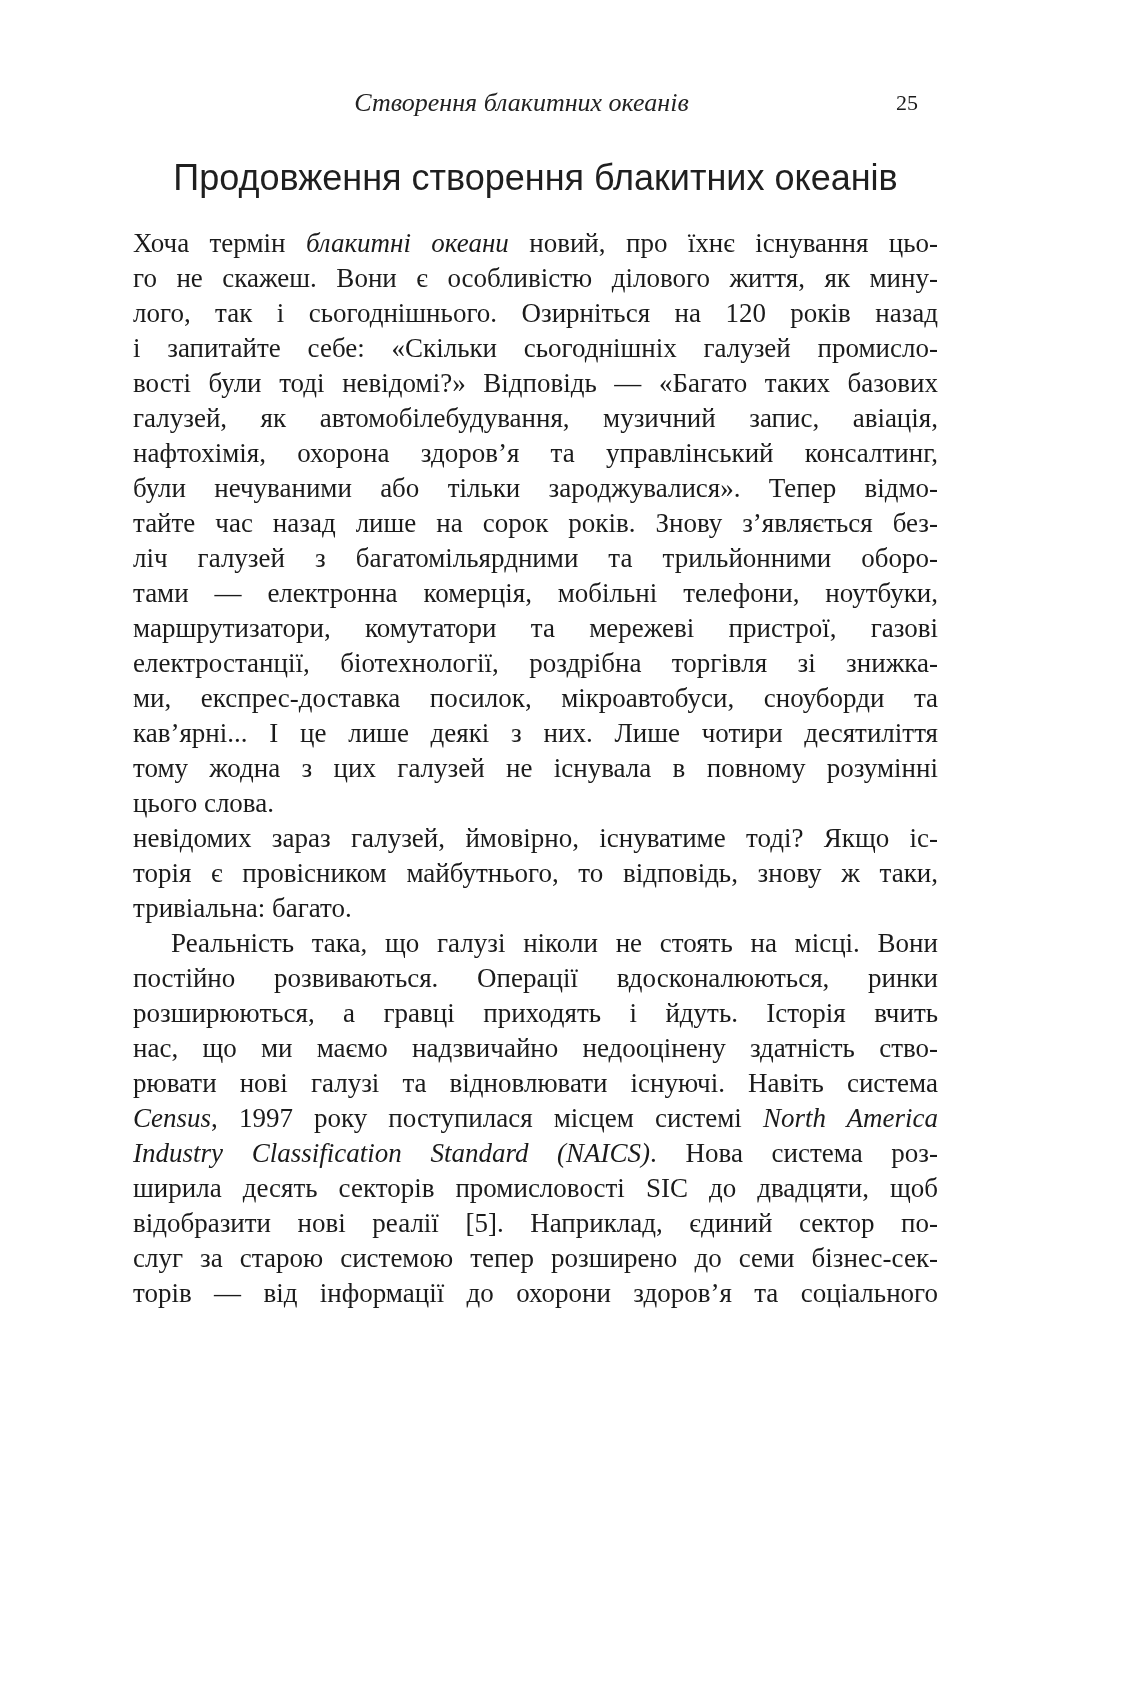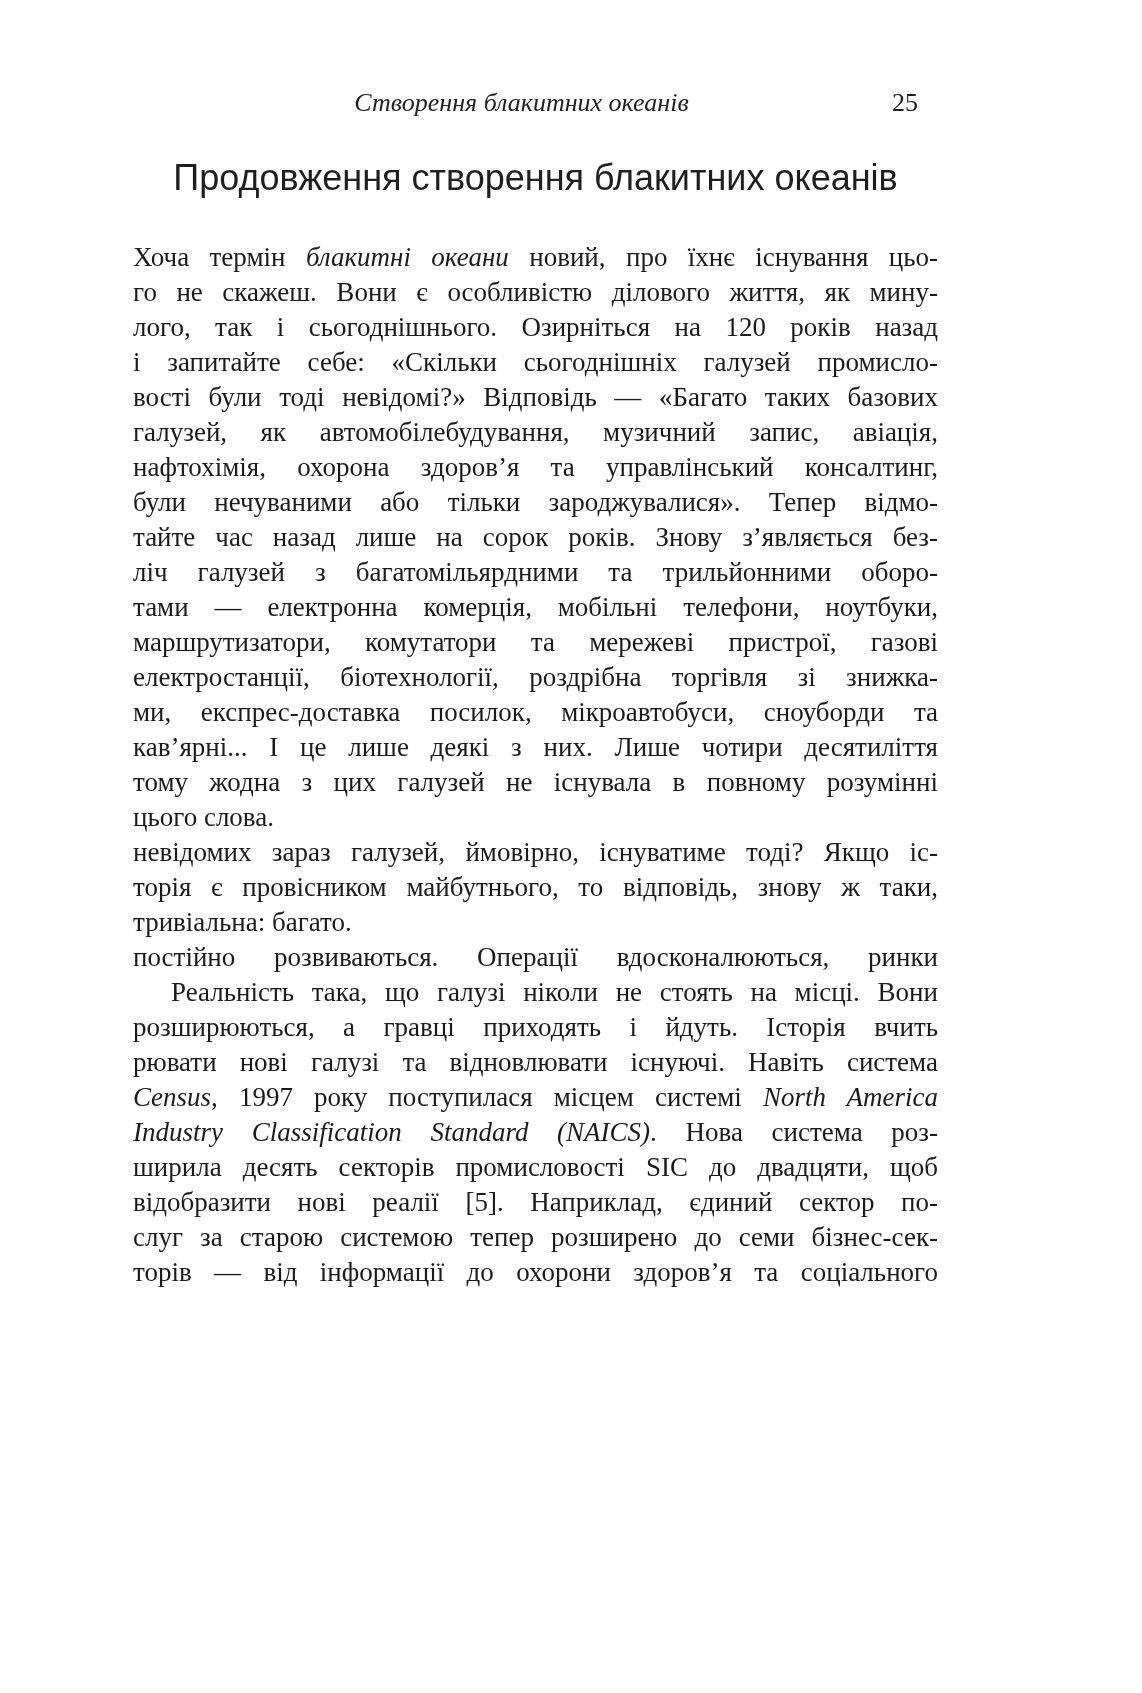--- a/index.html
+++ b/index.html
@@ -29,38 +29,38 @@
     display: block;
     text-align: center;
     font-style: italic;
     color: #222222;
   }
   .page-number {
     position: absolute;
     top: 0;
     right: 6px;
     font-style: normal;
-    font-size: 26px;
+    font-size: 22px;
     color: #1b1b1b;
   }
   .section-heading {
     position: absolute;
     top: 158px;
     left: 133px;
     width: 805px;
     text-align: center;
     font-family: "Liberation Sans", sans-serif;
     font-weight: 400;
     font-size: 36px;
     line-height: 40px;
     color: #1f1f1f;
   }
   .body-text {
     position: absolute;
-    top: 240px;
+    top: 226px;
     left: 133px;
     width: 805px;
     font-size: 27px;
   }
   .paragraph {
     margin: 0;
   }
   .line {
     height: 35px;
     line-height: 35px;
@@ -109,23 +109,24 @@
         <div class="line"><span>кав’ярні... І це лише деякі з них. Лише чотири десятиліття</span></div>
         <div class="line"><span>тому жодна з цих галузей не існувала в повному розумінні</span></div>
         <div class="line end"><span>цього слова.</span></div>
       </div>
       <div class="paragraph">
         <div class="line"><span>невідомих зараз галузей, ймовірно, існуватиме тоді? Якщо іс-</span></div>
         <div class="line"><span>торія є провісником майбутнього, то відповідь, знову ж таки,</span></div>
         <div class="line end"><span>тривіальна: багато.</span></div>
       </div>
       <div class="paragraph">
+        <div class="line indent"><span>Реальність така, що галузі ніколи не стоять на місці. Вони</span></div>
         <div class="line"><span>постійно розвиваються. Операції вдосконалюються, ринки</span></div>
-        <div class="line indent"><span>Реальність така, що галузі ніколи не стоять на місці. Вони</span></div>
         <div class="line"><span>розширюються, а гравці приходять і йдуть. Історія вчить</span></div>
+        <div class="line"><span>нас, що ми маємо надзвичайно недооцінену здатність ство-</span></div>
         <div class="line"><span>рювати нові галузі та відновлювати існуючі. Навіть система</span></div>
         <div class="line"><em>Census</em><span>, 1997 року поступилася місцем системі </span><em>North America</em></div>
         <div class="line"><em>Industry Classification Standard (NAICS)</em><span>. Нова система роз-</span></div>
         <div class="line"><span>ширила десять секторів промисловості SIC до двадцяти, щоб</span></div>
         <div class="line"><span>відобразити нові реалії [5]. Наприклад, єдиний сектор по-</span></div>
         <div class="line"><span>слуг за старою системою тепер розширено до семи бізнес-сек-</span></div>
         <div class="line"><span>торів — від інформації до охорони здоров’я та соціального</span></div>
       </div>
     </div>
 

